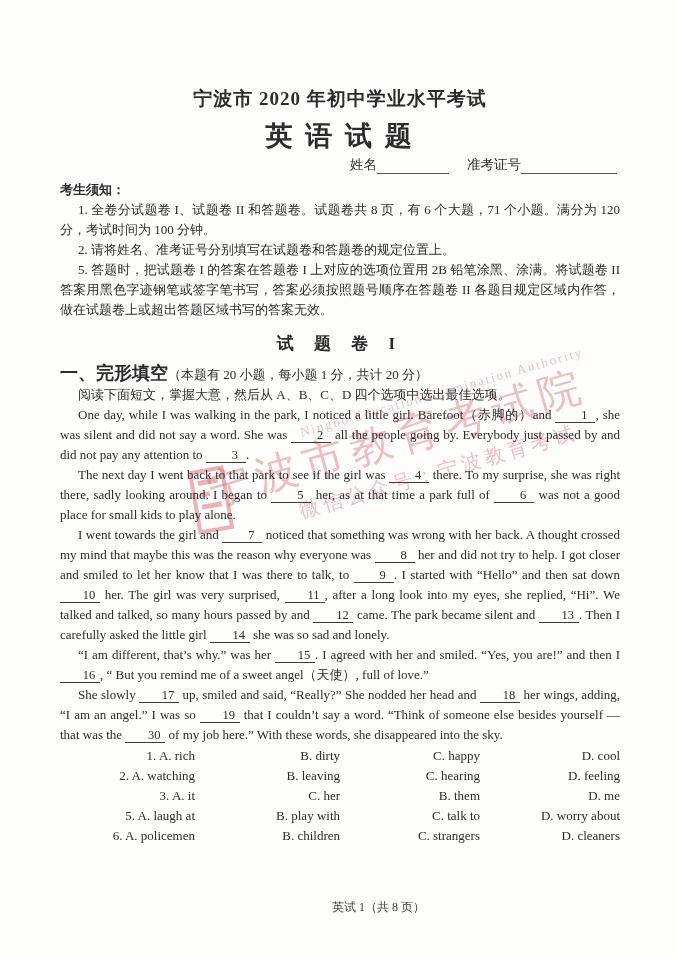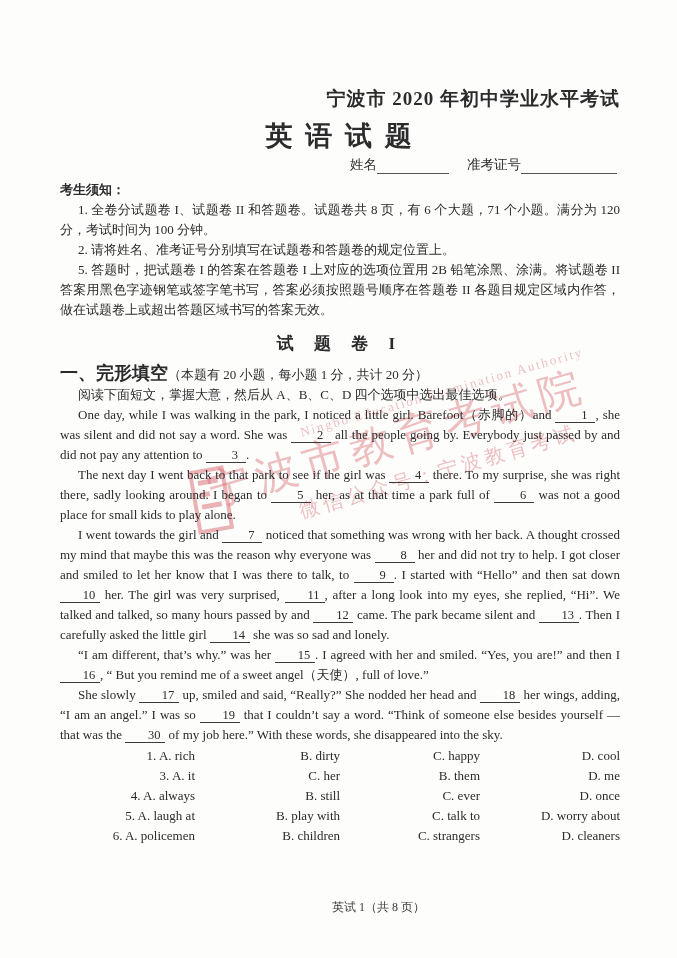--- a/index.html
+++ b/index.html
@@ -6,21 +6,21 @@
   .page{
     position:relative;
     width:677px;height:958px;
     margin:0 auto;
     background:#fdfdfc;
     font-family:"Liberation Serif","DejaVu Serif",serif;
     color:#2b2b2b;
     overflow:hidden;
   }
   .content{position:relative;z-index:2;padding:86px 57px 0 60px;}
-  .doc-title{font-size:19px;font-weight:bold;text-align:right;letter-spacing:1px;margin:0;}
+  .doc-title{font-size:19px;font-weight:bold;text-align:center;letter-spacing:1px;margin:0;}
   .subject-title{font-size:27px;font-weight:bold;text-align:center;letter-spacing:3px;margin:6px 0 2px 0;}
   .name-row{font-size:13.5px;margin:2px 0 0 290px;white-space:nowrap;}
   .uline{display:inline-block;border-bottom:1px solid #555;height:13px;vertical-align:bottom;}
   .uline.name{width:72px;margin-right:18px;}
   .uline.ticket{width:96px;}
   .notice{margin-top:6px;font-size:13px;line-height:20px;}
   .notice-head{font-weight:bold;font-size:13px;margin:0;}
   .notice p{margin:0;text-indent:18px;text-align:justify;}
   .paper-head{font-size:17px;font-weight:bold;text-align:center;letter-spacing:8px;margin:12px 0 8px 0;}
   .sec-line{font-size:13px;line-height:21px;margin:0;}
@@ -105,30 +105,30 @@
       </div>
 
     <div class="options" id="options">
         <div class="opt-row">
           <span>1. A. rich</span>
           <span>B. dirty</span>
           <span>C. happy</span>
           <span>D. cool</span>
         </div>
         <div class="opt-row">
+          <span>2. A. watching</span>
+          <span>B. leaving</span>
+          <span>C. hearing</span>
+          <span>D. feeling</span>
+        </div>
+        <div class="opt-row">
           <span>3. A. it</span>
           <span>C. her</span>
           <span>B. them</span>
           <span>D. me</span>
-        </div>
-        <div class="opt-row">
-          <span>4. A. always</span>
-          <span>B. still</span>
-          <span>C. ever</span>
-          <span>D. once</span>
         </div>
         <div class="opt-row">
           <span>5. A. laugh at</span>
           <span>B. play with</span>
           <span>C. talk to</span>
           <span>D. worry about</span>
         </div>
         <div class="opt-row">
           <span>6. A. policemen</span>
           <span>B. children</span>

